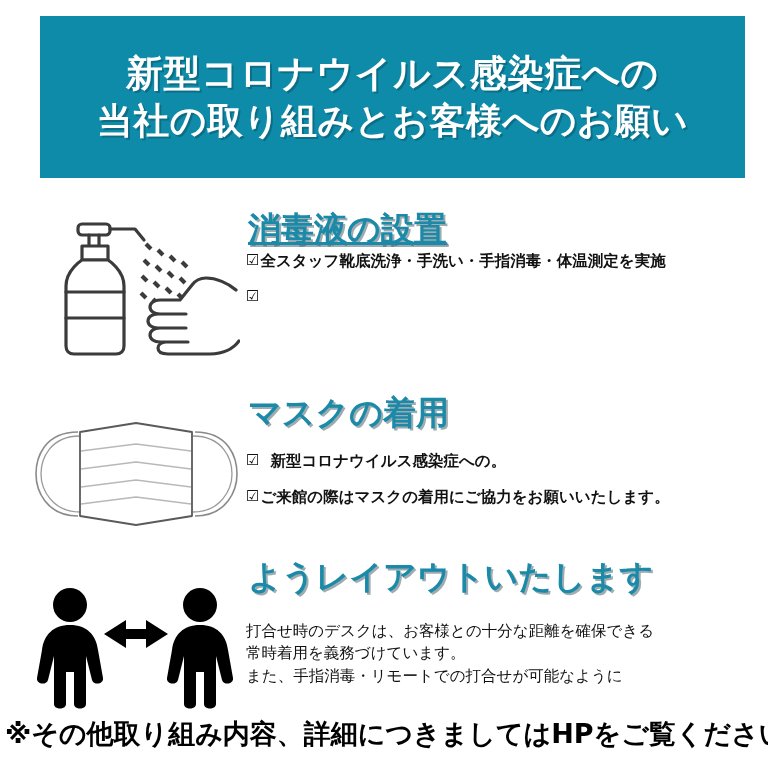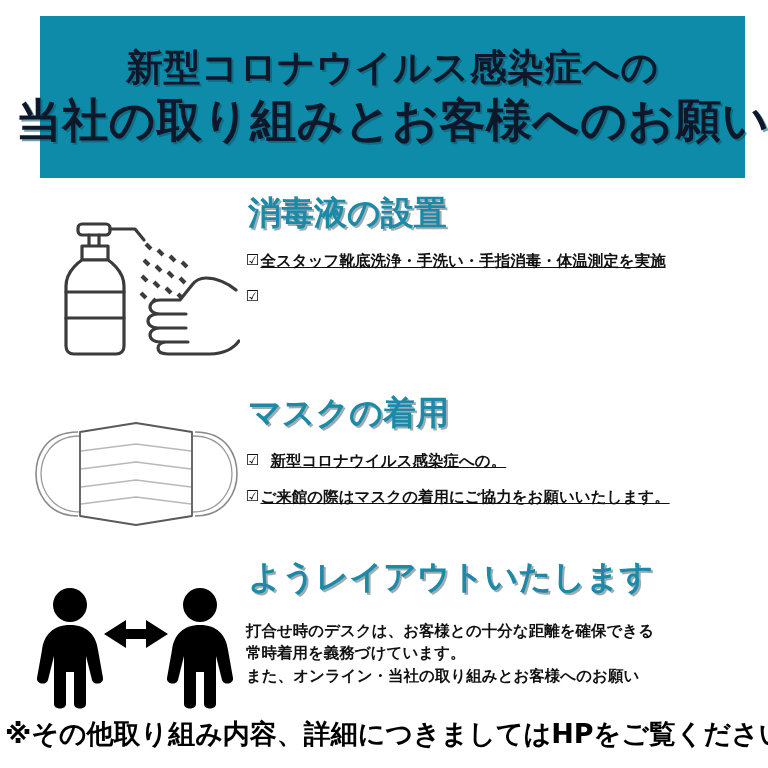--- a/index.html
+++ b/index.html
@@ -20,29 +20,29 @@
     position: absolute;
     left: 40px; top: 16px;
     width: 705px; height: 162px;
     background: #0e8ba8;
     display: flex;
     flex-direction: column;
     align-items: center;
     justify-content: center;
   }
   .header-line {
-    color: #0f172a;
+    color: #ffffff;
     font-weight: bold;
     font-size: 37px;
     line-height: 1.28;
     letter-spacing: 0.5px;
     white-space: nowrap;
     text-shadow: 2px 2px 0 rgba(10,85,105,0.55);
   }
-  .header-line.l2 { font-size: 46px; }
+  .header-line.l2 { font-size: 36px; }
 
   
   .section { position: absolute; }
 
   .sec-heading {
     position: absolute;
     left: 248px;
     color: #1b8aa8;
     font-weight: bold;
     font-size: 33px;
@@ -63,26 +63,26 @@
     margin-bottom: 11px;
     white-space: nowrap;
   }
   .bullet .cbx {
     flex: 0 0 auto;
     font-size: 15px;
     line-height: 1.42;
     margin-right: 1px;
   }
   .bullet .btxt { display: block; }
-  .btxt span { display: block; text-decoration: underline; }
+  .btxt span { display: block; }
   .btxt span.ind { padding-left: 10px; }
 
   .plain-line {
     color: #111111;
-    font-weight: bold;
+    font-weight: normal;
     font-size: 15.5px;
     line-height: 1.45;
     white-space: nowrap;
   }
 
   
   .footer {
     position: absolute;
     left: 5px; top: 718px;
     width: 760px;
@@ -136,21 +136,21 @@
                  L146 102
                  M118 102 C112 102 108 105 108 109 C108 113 112 116 118 116
                  L146 116
                  M120 116 C114 116 110 119 110 123 C110 127 114 130 120 130
                  L148 130
                  M126 130 C121 130 118 133 118 136 C118 140 122 142 128 142
                  L170 142 C184 142 194 136 199 129" fill="#ffffff"></path>
       </svg>
     </div>
 
-    <div class="sec-heading" style="top:196px;">消毒液の設置</div>
+    <div class="sec-heading" style="top:212px;text-decoration:underline;">消毒液の設置</div>
 
     <div class="body-block" style="top:250px;">
       <div class="bullet">
         <span class="cbx">☑</span>
         <span class="btxt">
           <span>全スタッフ靴底洗浄・手洗い・手指消毒・体温測定を実施</span>
         </span>
       </div>
       <div class="bullet" style="margin-top:14px;">
         <span class="cbx">☑</span>
@@ -216,19 +216,19 @@
         <path d="M76 48 L98 34 L98 43 L118 43 L118 34 L140 48 L118 62 L118 53
                  L98 53 L98 62 Z"></path>
       </svg>
     </div>
 
     <div class="sec-heading" style="top:560px;">ようレイアウトいたします</div>
 
     <div class="body-block" style="top:620px;">
       <div class="plain-line">打合せ時のデスクは、お客様との十分な距離を確保できる</div>
       <div class="plain-line">常時着用を義務づけています。</div>
-      <div class="plain-line">また、オンライン・当社の取り組みとお客様へのお願い</div>
+      <div class="plain-line">また、手指消毒・リモートでの打合せが可能なように</div>
     </div>
   </div>
 
   <div class="footer">※その他取り組み内容、詳細につきましてはHPをご覧ください</div>
 
 </div>
 
 </body></html>

